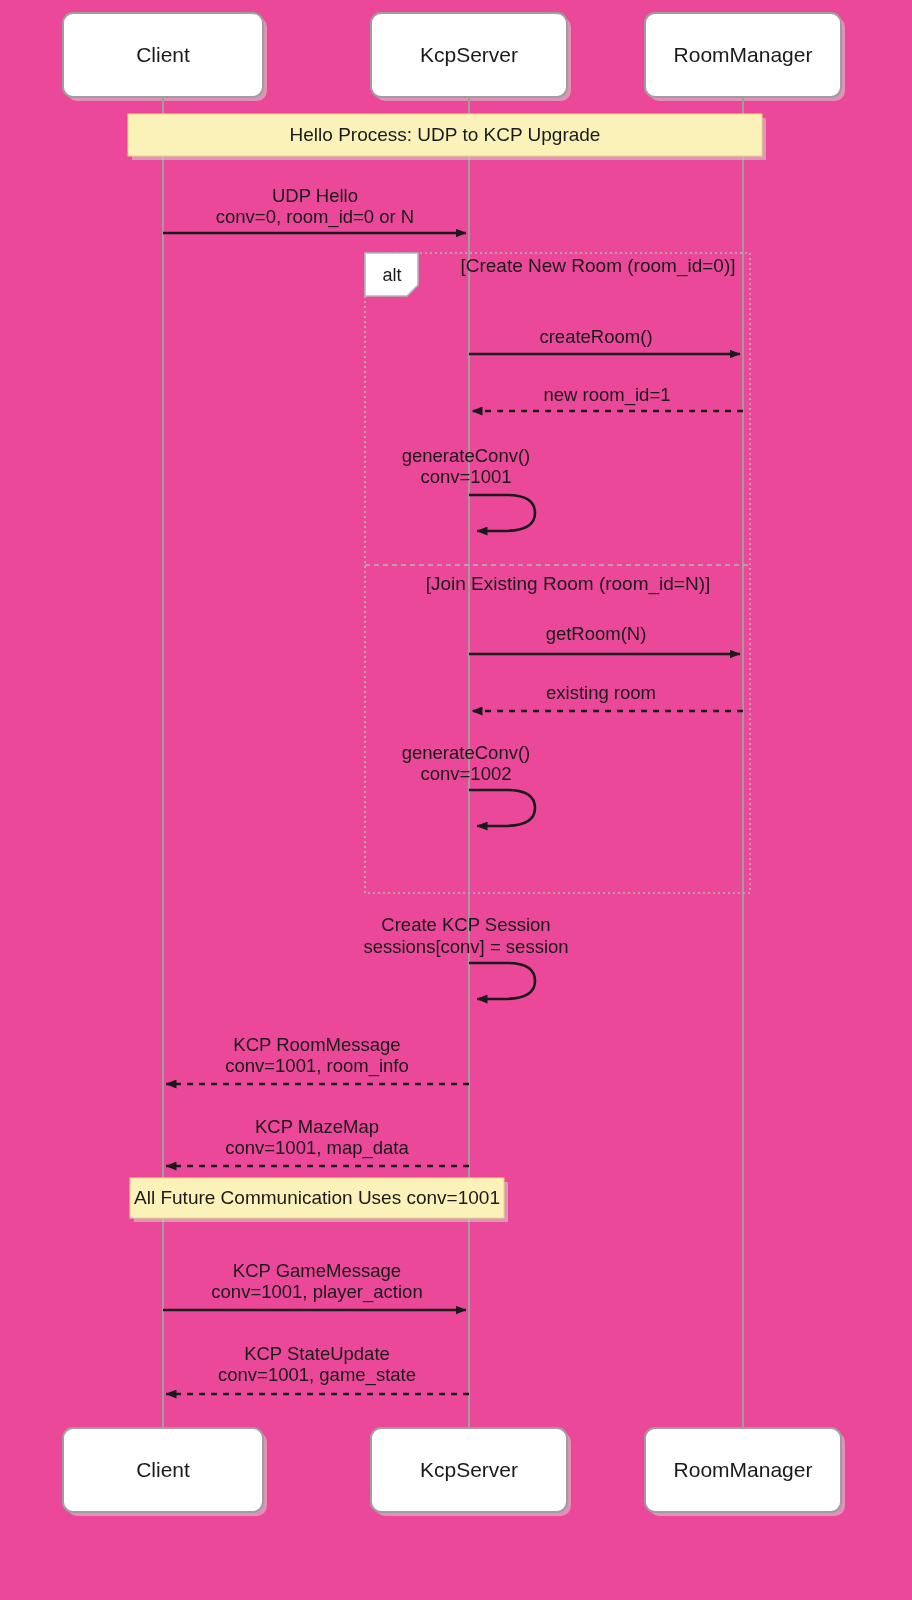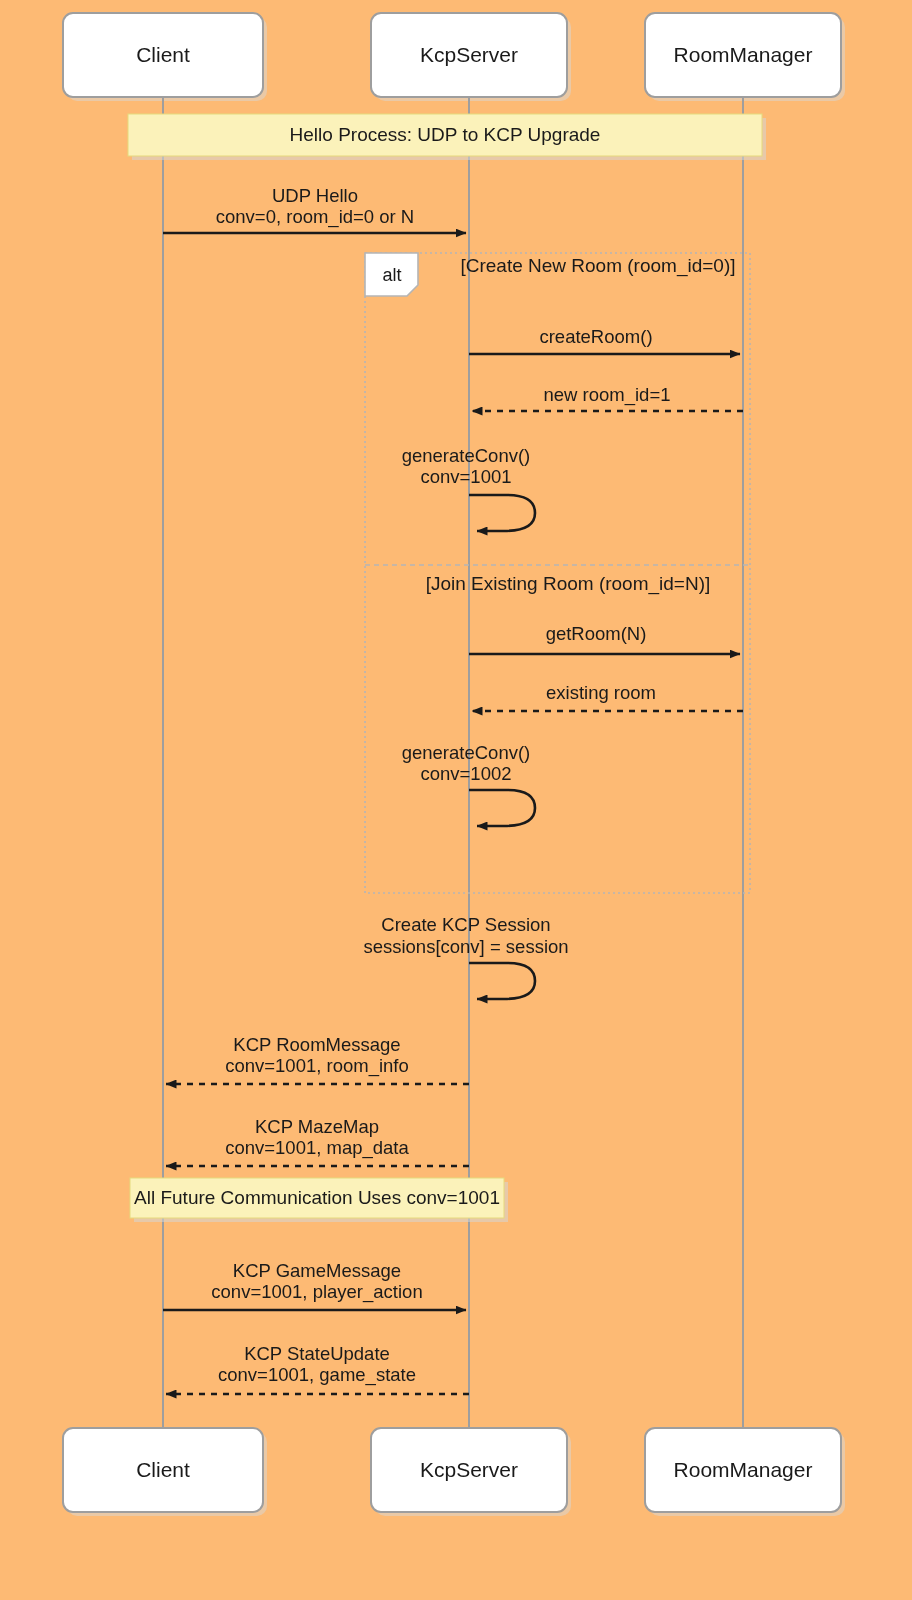--- a/index.html
+++ b/index.html
@@ -8,21 +8,21 @@
     background: #ffffff;
   }
   body {
     font-family: "Liberation Sans", sans-serif;
     -webkit-font-smoothing: antialiased;
   }
   #diagram-root {
     position: relative;
     width: 912px;
     height: 1600px;
-    background: #fdba74;
+    background: #ec4899;
     overflow: hidden;
   }
   svg.seq {
     position: absolute;
     left: 0;
     top: 0;
     width: 912px;
     height: 1600px;
   }
   .participant-box {

